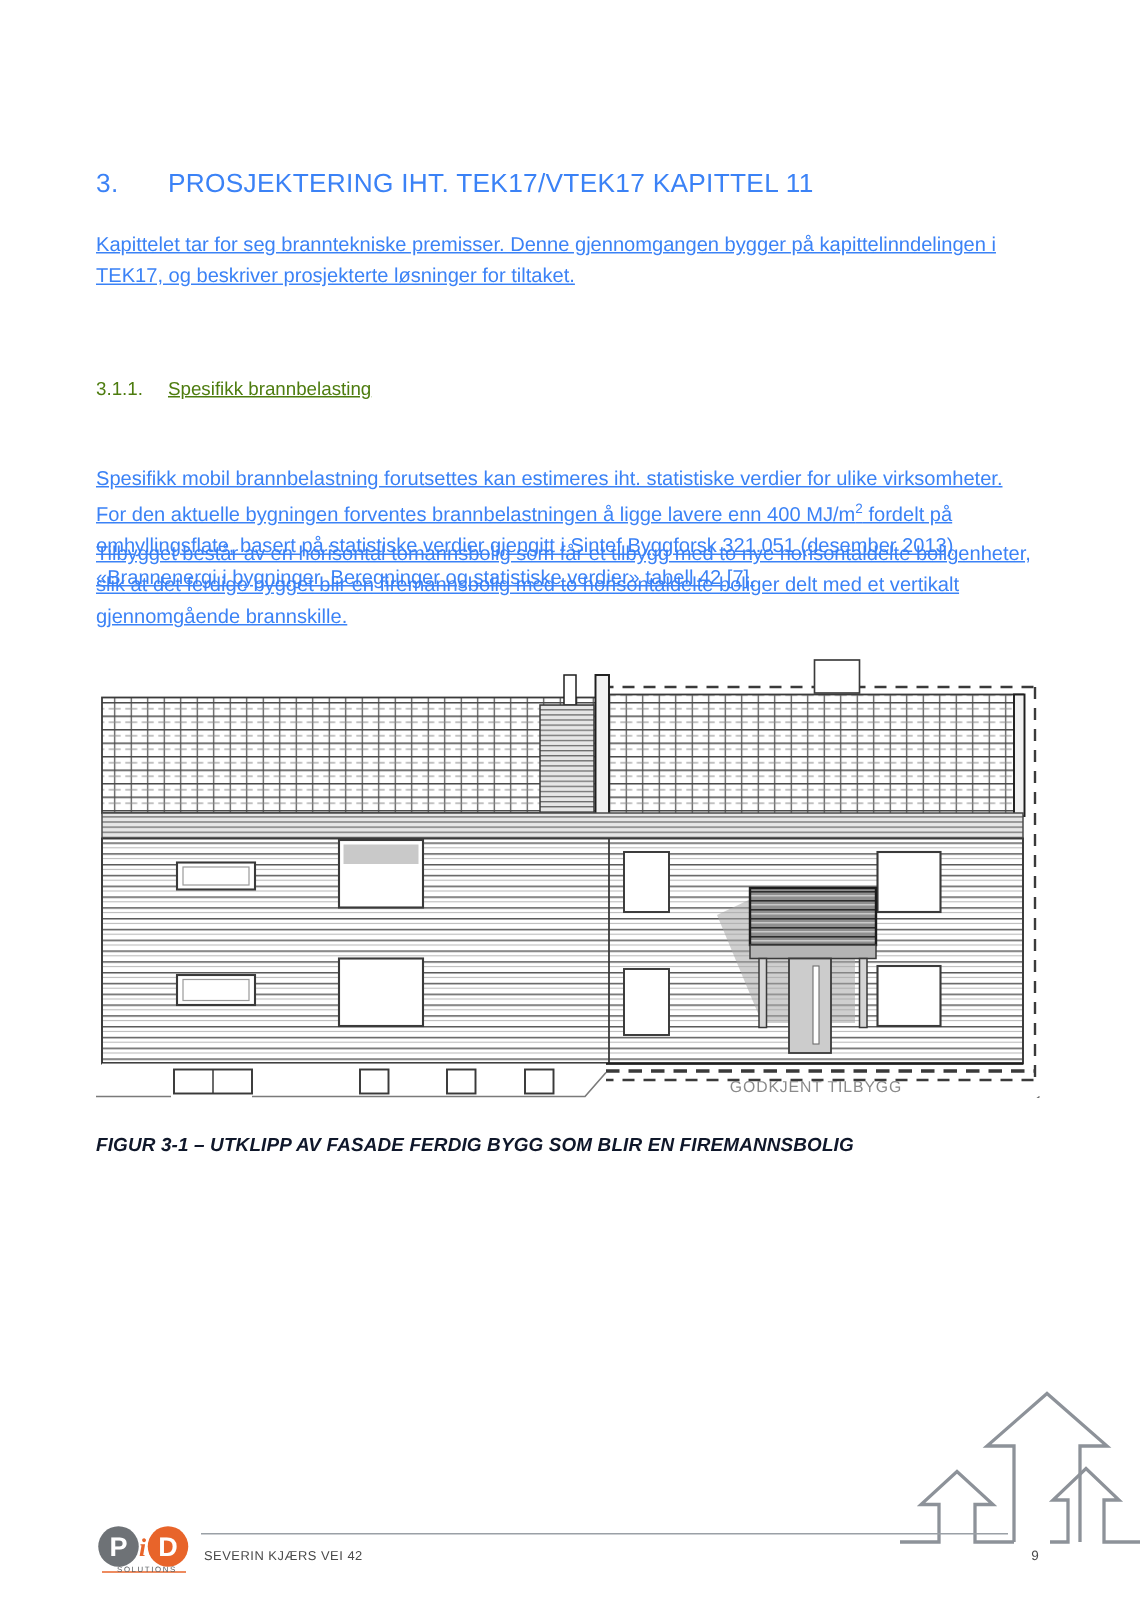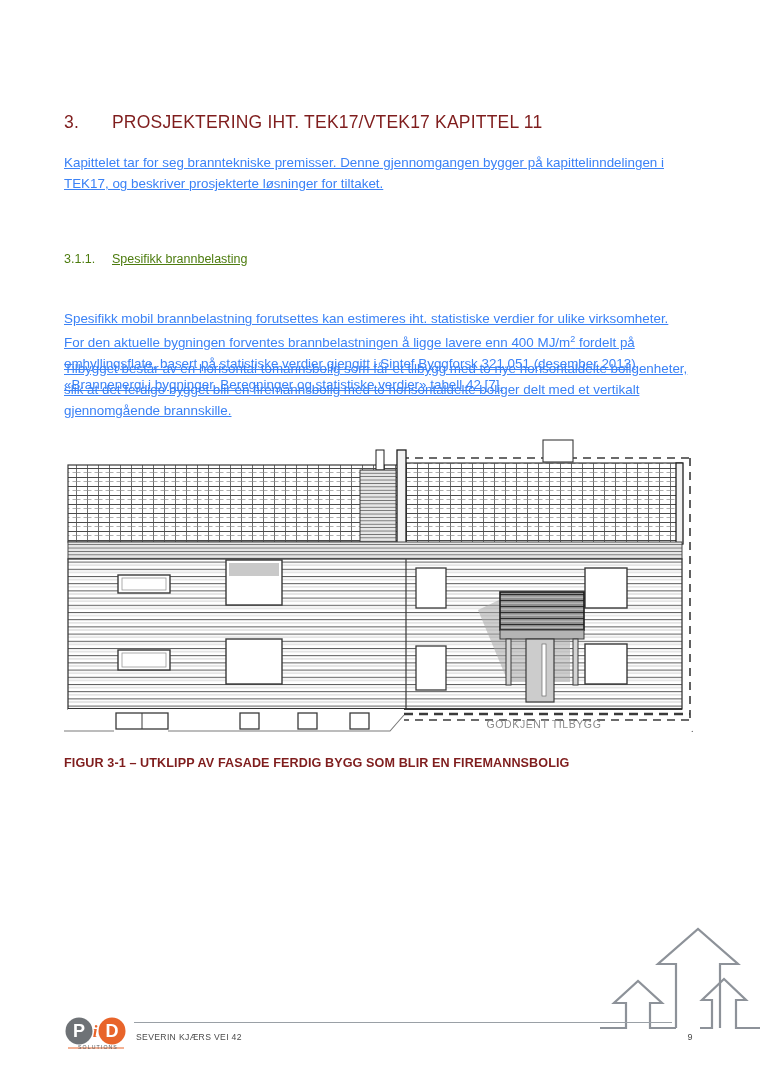--- a/index.html
+++ b/index.html
@@ -10,21 +10,21 @@
     font-family: "Liberation Sans", sans-serif;
     color: #3c3c3c;
     position: relative;
     overflow: hidden;
   }
   .page { position: relative; width: 764px; height: 1080px; background:#fff; }
 
   
   .h1 {
     position: absolute; left: 64px; top: 112px; width: 640px;
-    font-size: 17.5px; color: #7f1d1d; letter-spacing: .2px;
+    font-size: 17.5px; color: #3b82f6; letter-spacing: .2px;
     font-weight: 400; white-space: nowrap;
   }
   .h1 .num { display: inline-block; width: 48px; }
 
   .h2 {
     position: absolute; left: 64px; top: 208px; width: 640px;
     font-size: 14.5px; color: #9aa0a6; font-weight: 400;
   }
   .h2 .num { display: inline-block; width: 48px; }
 
@@ -44,21 +44,21 @@
   }
   .p-intro { top: 152px; }
   .p-spes  { top: 260px; margin-top: 48px; }
   .p-besk  { top: 358px; }
   sup { font-size: 9px; vertical-align: super; }
 
   
   .figure { position: absolute; left: 60px; top: 432px; width: 644px; height: 300px; }
   .fig-caption {
     position: absolute; left: 64px; top: 756px; width: 640px;
-    font-size: 12.6px; font-weight: bold; color: #7f1d1d; letter-spacing: .1px;
+    font-size: 12.6px; font-weight: bold; color: #0f172a; letter-spacing: .1px; font-style: italic;
   }
 
   
   .footer-arrows { position: absolute; left: 600px; top: 925px; }
   .footer-rule {
     position: absolute; left: 134px; top: 1022px; width: 538px;
     height: 1px; background: #9aa0a6;
   }
   .footer-addr {
     position: absolute; left: 136px; top: 1032px;

